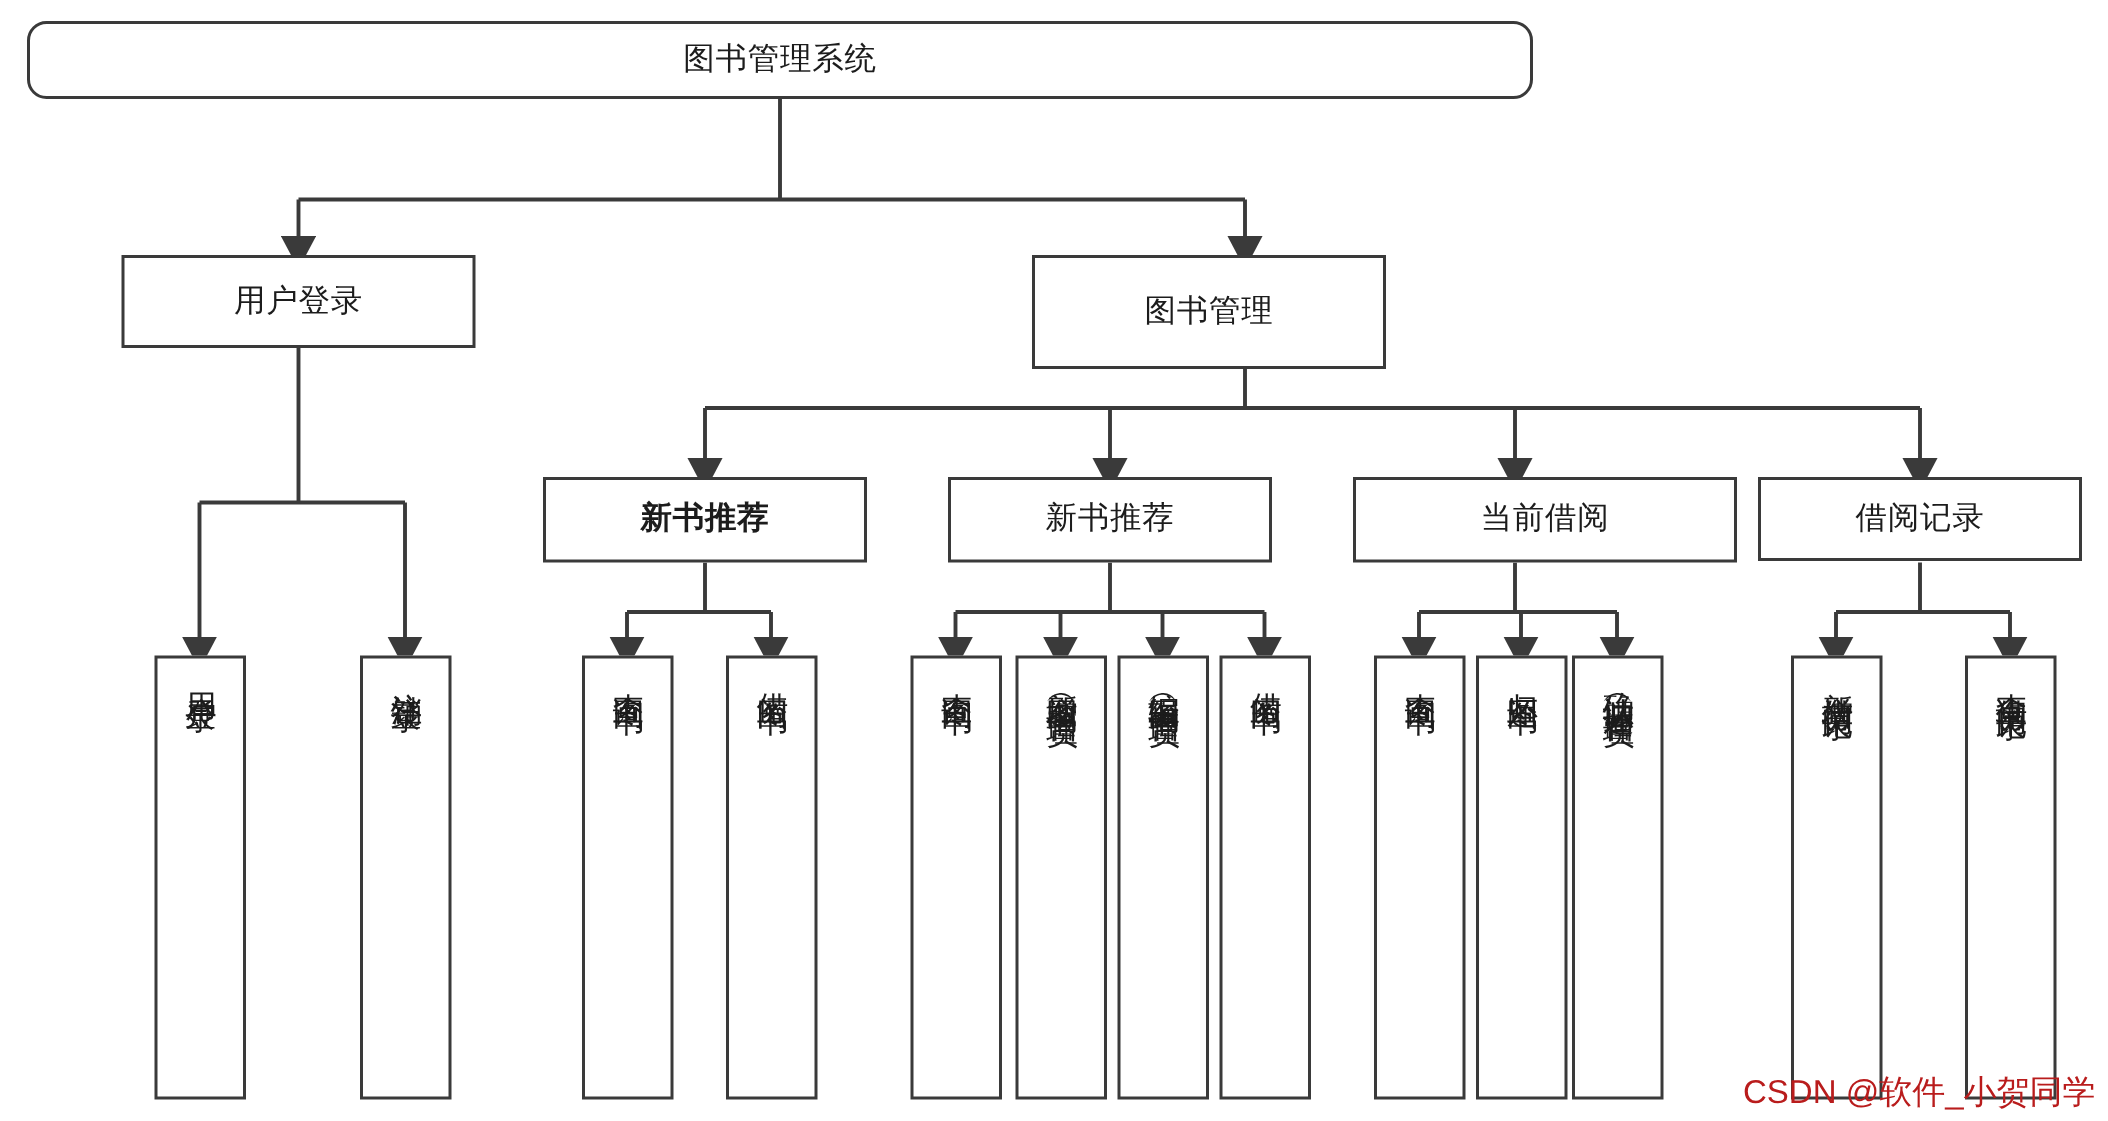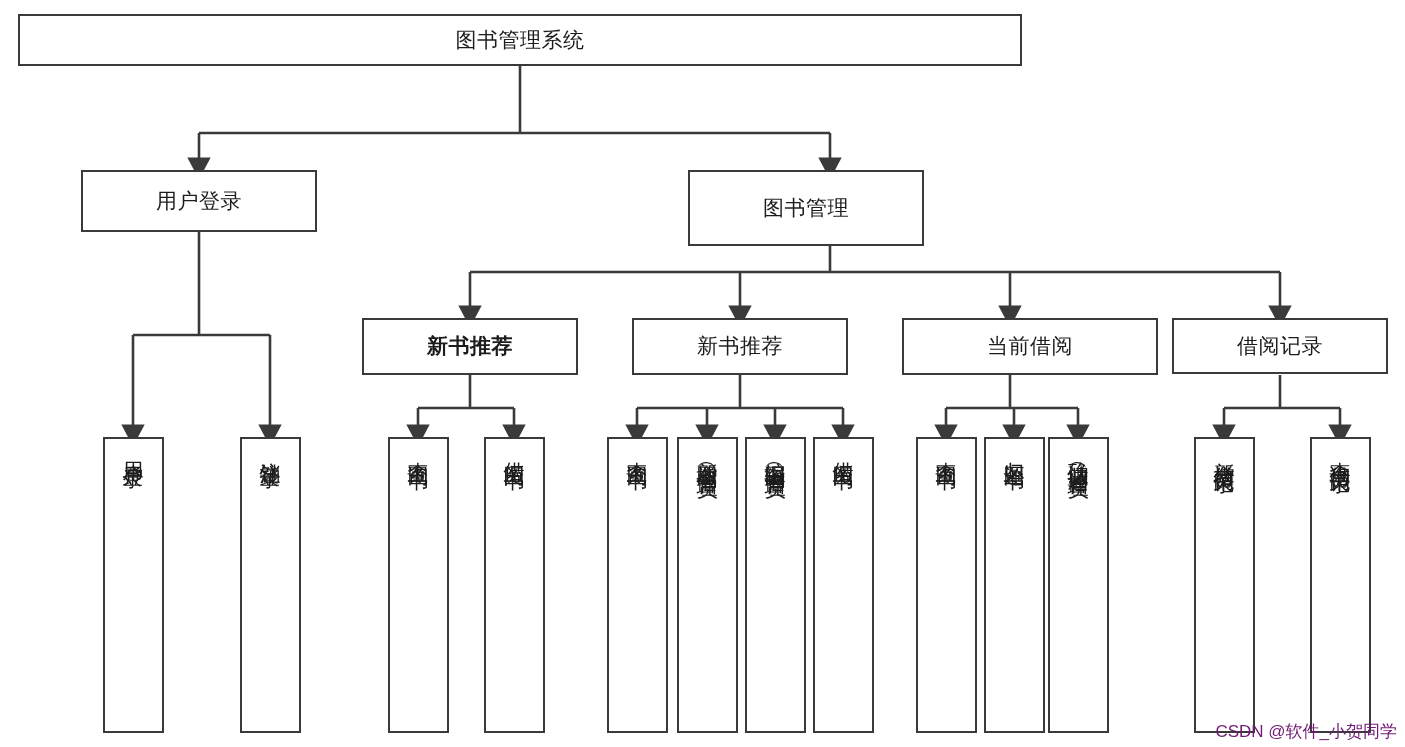--- a/index.html
+++ b/index.html
@@ -56,22 +56,22 @@
     writing-mode: vertical-rl;
     text-orientation: upright;
     font-size: 21px;
     letter-spacing: 2.5px;
     line-height: 1;
   }
   .watermark {
     position: absolute;
     right: 8px;
     bottom: 4px;
-    font-size: 17px;
-    color: #701a75;
+    font-size: 22px;
+    color: #b91c1c;
     z-index: 5;
     white-space: nowrap;
     font-family: "Liberation Sans", "DejaVu Sans", sans-serif;
   }
 </style>
 </head>
 <body>
 
 <div id="canvas">
 
@@ -123,21 +123,21 @@
       <path d="M1014,408 L1014,427" marker-end="url(#arw)"></path>
       <path d="M1078,408 L1078,427" marker-end="url(#arw)"></path>
 
       <path d="M1280,375 L1280,408"></path>
       <path d="M1224,408 L1340,408"></path>
       <path d="M1224,408 L1224,427" marker-end="url(#arw)"></path>
       <path d="M1340,408 L1340,427" marker-end="url(#arw)"></path>
     </g>
   </svg>
 
-  <div class="node horiz" style="left:18px; top:14px; width:1004px; height:52px;">
+  <div class="node horiz" style="left:18px; top:14px; width:1004px; height:52px;border-radius:13px;">
     <span class="lbl">图书管理系统</span>
   </div>
 
   <div class="node horiz" style="left:81px; top:170px; width:236px; height:62px;">
     <span class="lbl">用户登录</span>
   </div>
 
   <div class="node horiz" style="left:688px; top:170px; width:236px; height:76px;">
     <span class="lbl">图书管理</span>
   </div>

